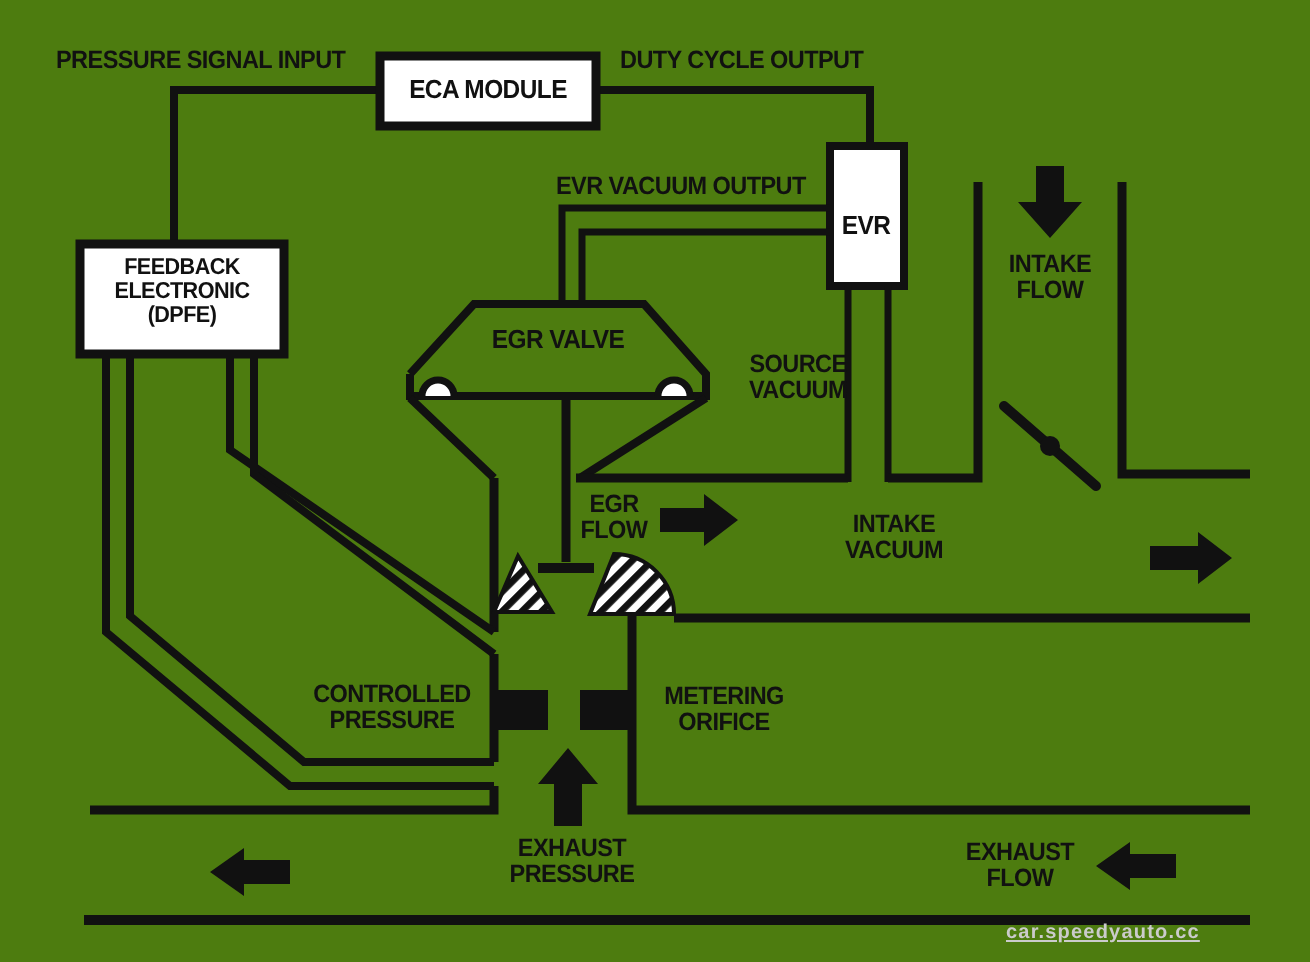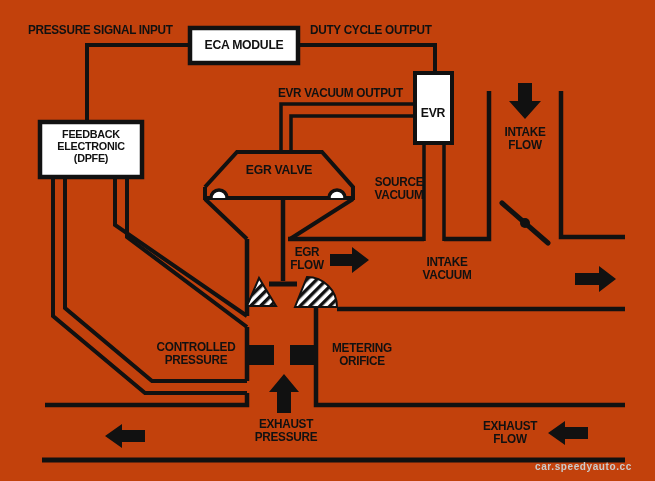--- a/index.html
+++ b/index.html
@@ -1,16 +1,16 @@
 <!DOCTYPE html>
 <html><head>
 <meta charset="utf-8">
 <style>
   html,body{margin:0;padding:0;background:#fff;}
-  #stage{position:relative;width:655px;height:481px;background:#c2410c;overflow:hidden;
+  #stage{position:relative;width:655px;height:481px;background:#4d7c0f;overflow:hidden;
          font-family:"Liberation Sans",sans-serif;}
   #stage svg{position:absolute;left:0;top:0;}
   .lbl{position:absolute;font-weight:bold;font-size:12.5px;line-height:1.06;
        letter-spacing:-0.3px;color:#111;text-align:center;white-space:pre-line;
        transform:translateX(-50%) scaleX(0.94);transform-origin:center top;}
   .lbl.left{transform:scaleX(0.94);transform-origin:left top;text-align:left;}
   .lbl.small{font-size:11.5px;}
   .lbl.big{font-size:13px;}
   .watermark{position:absolute;font-size:10px;font-weight:bold;letter-spacing:0.6px;
        color:#cbcbcb;white-space:nowrap;}
@@ -138,14 +138,14 @@
   <div class="lbl" style="left:447px;top:256px;">INTAKE
 VACUUM</div>
   <div class="lbl" style="left:196px;top:341px;">CONTROLLED
 PRESSURE</div>
   <div class="lbl" style="left:362px;top:342px;">METERING
 ORIFICE</div>
   <div class="lbl" style="left:286px;top:418px;">EXHAUST
 PRESSURE</div>
   <div class="lbl" style="left:510px;top:420px;">EXHAUST
 FLOW</div>
-  <div class="watermark" style="left:535px;top:461px;">car.speedyauto.cc</div>
+  <div class="watermark" style="left:503px;top:461px;text-decoration:underline;">car.speedyauto.cc</div>
 </div>
 
 </body></html>

